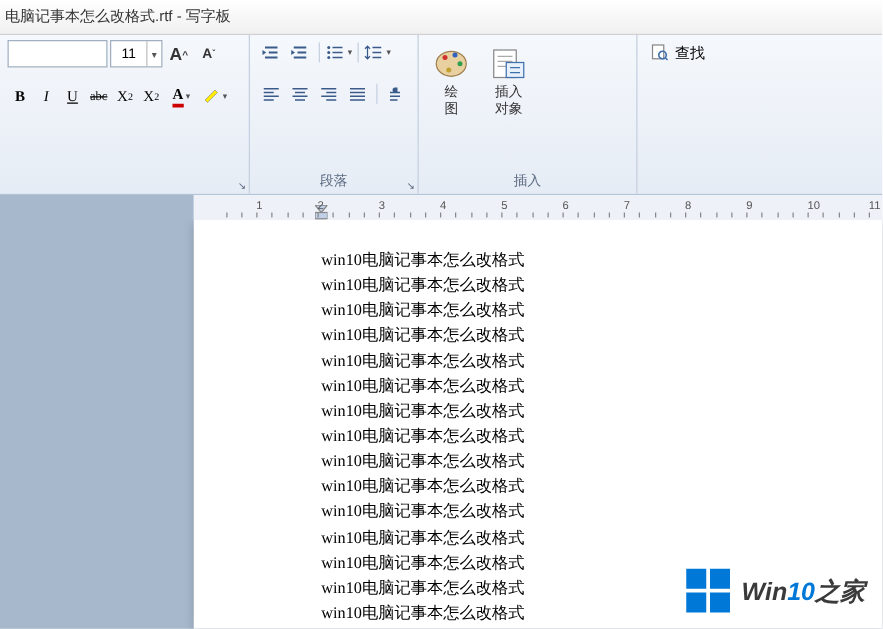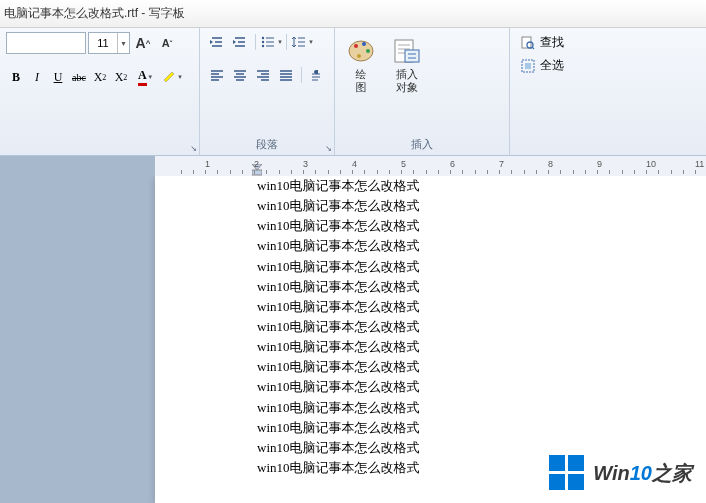--- a/index.html
+++ b/index.html
@@ -24,33 +24,33 @@
     .para-row { display: flex; gap: 1px; }
     .para-btn { width: 22px; height: 20px; display: flex; align-items: center; justify-content: center; }
     .sep { width: 1px; background: #c5d0e0; margin: 2px 3px; }
     
     .insert-items { display: flex; gap: 6px; }
     .insert-item { display: flex; flex-direction: column; align-items: center; gap: 2px; padding: 2px 4px; }
     .insert-icon { width: 32px; height: 32px; display: flex; align-items: center; justify-content: center; }
     .insert-label { font-size: 11px; color: #333; text-align: center; line-height: 1.2; }
     
     .edit-items { display: flex; flex-direction: column; gap: 2px; }
-    .edit-item { display: flex; align-items: center; gap: 4px; font-size: 12px; padding: 2px 4px; }
+    .edit-item { display: flex; gap: 4px; font-size: 12px; padding: 2px 4px; }
     .edit-icon { width: 16px; height: 16px; display: flex; align-items: center; justify-content: center; }
     
     .ruler-area { background: #dfe8f3; height: 20px; position: relative; display: flex; }
     .ruler-left-bg { width: 155px; height: 100%; background: #a8b8cc; }
     .ruler { flex: 1; background: #eef2f8; position: relative; font-size: 9px; color: #555; }
     .ruler-mark { position: absolute; top: 3px; }
     .ruler-tick { position: absolute; top: 14px; width: 1px; height: 4px; background: #888; }
     .ruler-indent { position: absolute; top: 8px; left: 97px; }
     
     .doc-area { display: flex; height: 327px; background: #a8b8cc; }
     .doc-margin-left { width: 155px; background: #a8b8cc; }
-    .doc-page { flex: 1; background: #fff; box-shadow: 0 2px 8px rgba(0,0,0,0.2); }
+    .doc-page { flex: 1; background: #fff; box-shadow: 0 2px 8px rgba(0,0,0,0.2); padding-top: 22px; }
     .doc-line { font-family: SimSun, serif; font-size: 13px; color: #000; padding-left: 102px; line-height: 1.55; }
     
     .watermark { position: absolute; bottom: 12px; right: 14px; display: flex; align-items: center; gap: 8px; font-size: 20px; font-weight: bold; color: #3a3a3a; font-style: italic; }
     .wm-logo { position: relative; width: 36px; height: 36px; }
     .wm-sq { position: absolute; background: #0078d7; }
     .wm-blue { color: #0078d7; }
     
     .dropdown-arrow { font-size: 7px; color: #555; margin-left: 2px; }
     .group-launcher { position: absolute; bottom: 2px; right: 2px; font-size: 8px; color: #5a6a80; }
     
@@ -210,29 +210,20 @@
       <div class="edit-items">
         <div class="edit-item">
           <span class="edit-icon">
             <svg width="14" height="14" viewBox="0 0 14 14">
                 <rect x="1" y="1" width="9" height="11" fill="#fff" stroke="#888"></rect>
                 <circle cx="9" cy="9" r="3" fill="none" stroke="#4070b0" stroke-width="1.3"></circle>
                 <path d="M11 11l2 2" stroke="#4070b0" stroke-width="1.3"></path>
               </svg>
           </span>
           <span>查找</span>
-        </div>
-        <div class="edit-item">
-          <span class="edit-icon">
-            <svg width="14" height="14" viewBox="0 0 14 14">
-                <rect x="1" y="1" width="12" height="12" fill="none" stroke="#4070b0" stroke-dasharray="2 1"></rect>
-                <rect x="4" y="4" width="6" height="6" fill="#a8c8e8"></rect>
-              </svg>
-          </span>
-          <span>全选</span>
         </div>
       </div>
     </div>
   </div>
 
 </div>
 
 <div class="ruler-area">
   <div class="ruler-left-bg"></div>
   <div class="ruler" id="ruler-surface">

